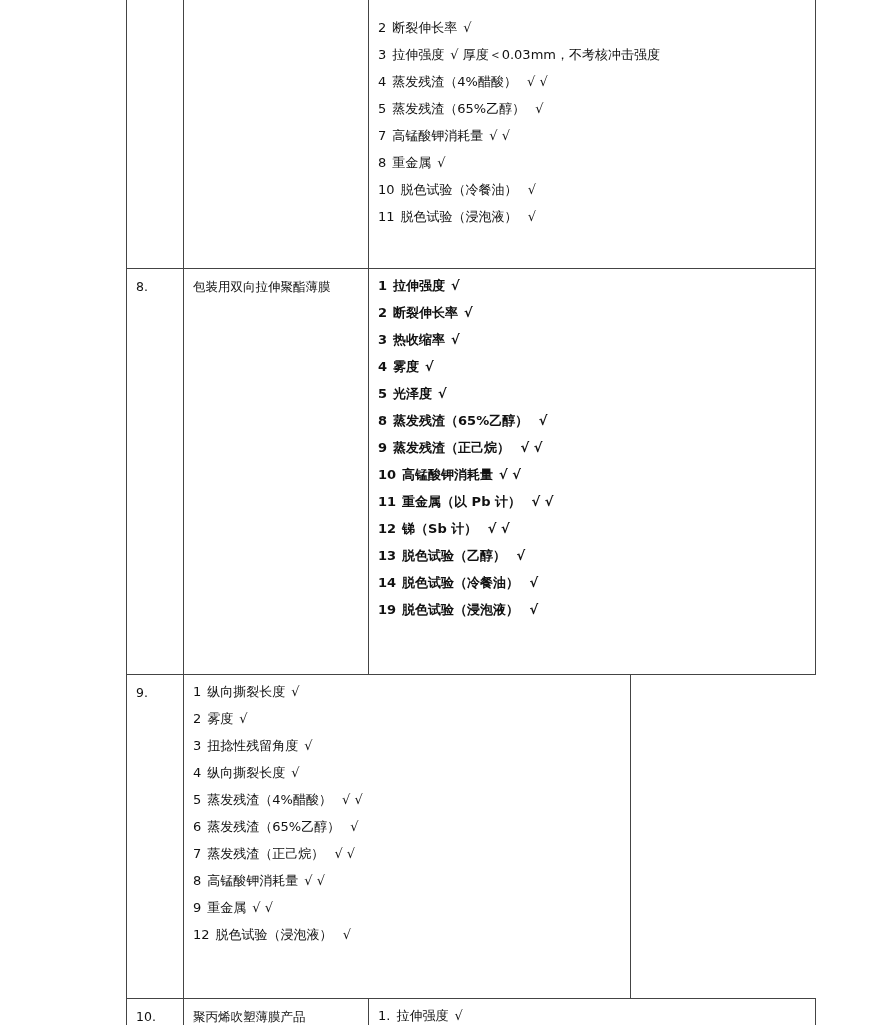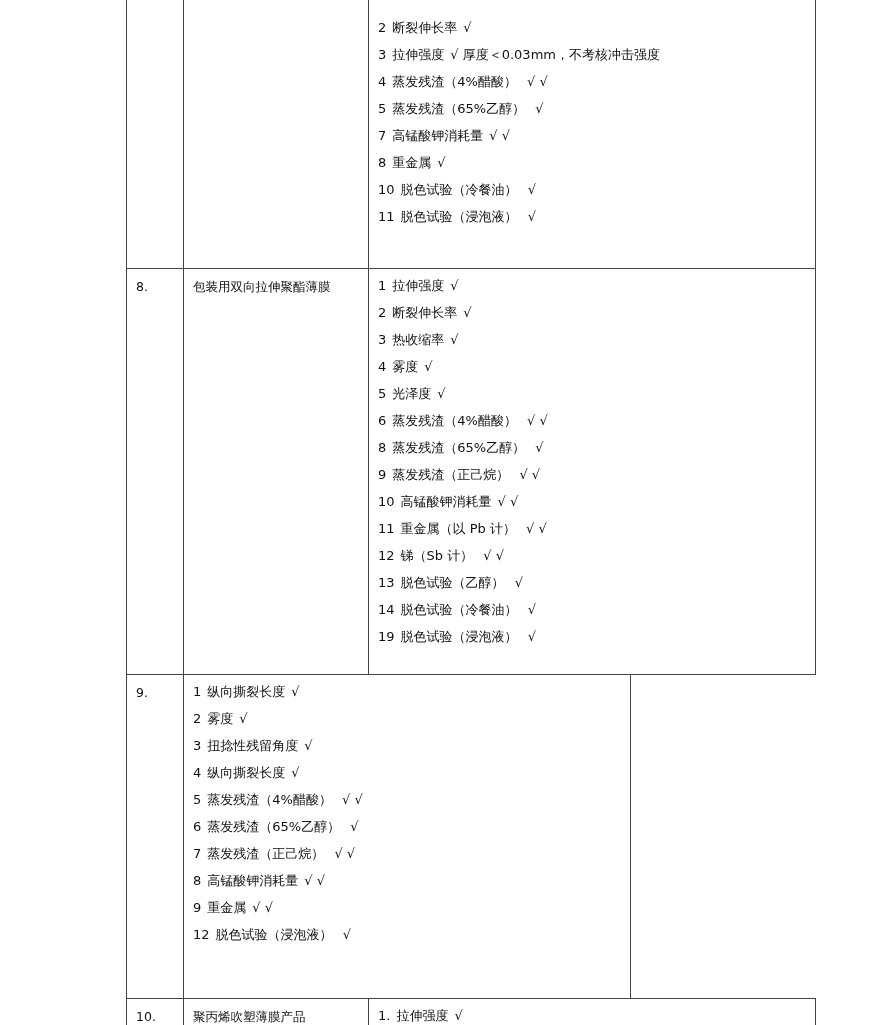--- a/index.html
+++ b/index.html
@@ -42,27 +42,26 @@
   </div>
 
   <div class="row" style="height:405px;">
     <div class="cell c-no">
         <span class="cell-text">8.</span>
       </div>
     <div class="cell c-name">
         <span class="cell-text">包装用双向拉伸聚酯薄膜</span>
       </div>
     <div class="cell c-items">
-      <ul class="item-list" style="margin-top:3px;">
+      <ul class="item-list" style="margin-top:3px;font-weight:bold;">
         <li class="item"><span class="num">1</span><span>拉伸强度</span><span class="mark">√</span></li>
         <li class="item"><span class="num">2</span><span>断裂伸长率</span><span class="mark">√</span></li>
         <li class="item"><span class="num">3</span><span>热收缩率</span><span class="mark">√</span></li>
         <li class="item"><span class="num">4</span><span>雾度</span><span class="mark">√</span></li>
         <li class="item"><span class="num">5</span><span>光泽度</span><span class="mark">√</span></li>
-        <li class="item"><span class="num">6</span><span>蒸发残渣（4%醋酸）</span><span class="mark"> √  √</span></li>
         <li class="item"><span class="num">8</span><span>蒸发残渣（65%乙醇）</span><span class="mark"> √</span></li>
         <li class="item"><span class="num">9</span><span>蒸发残渣（正己烷）</span><span class="mark"> √  √</span></li>
         <li class="item"><span class="num">10</span><span>高锰酸钾消耗量</span><span class="mark">√  √</span></li>
         <li class="item"><span class="num">11</span><span>重金属（以 Pb 计）</span><span class="mark"> √  √</span></li>
         <li class="item"><span class="num">12</span><span>锑（Sb 计）</span><span class="mark"> √  √</span></li>
         <li class="item"><span class="num">13</span><span>脱色试验（乙醇）</span><span class="mark"> √</span></li>
         <li class="item"><span class="num">14</span><span>脱色试验（冷餐油）</span><span class="mark"> √</span></li>
         <li class="item"><span class="num">19</span><span>脱色试验（浸泡液）</span><span class="mark"> √</span></li>
       </ul>
     </div>

